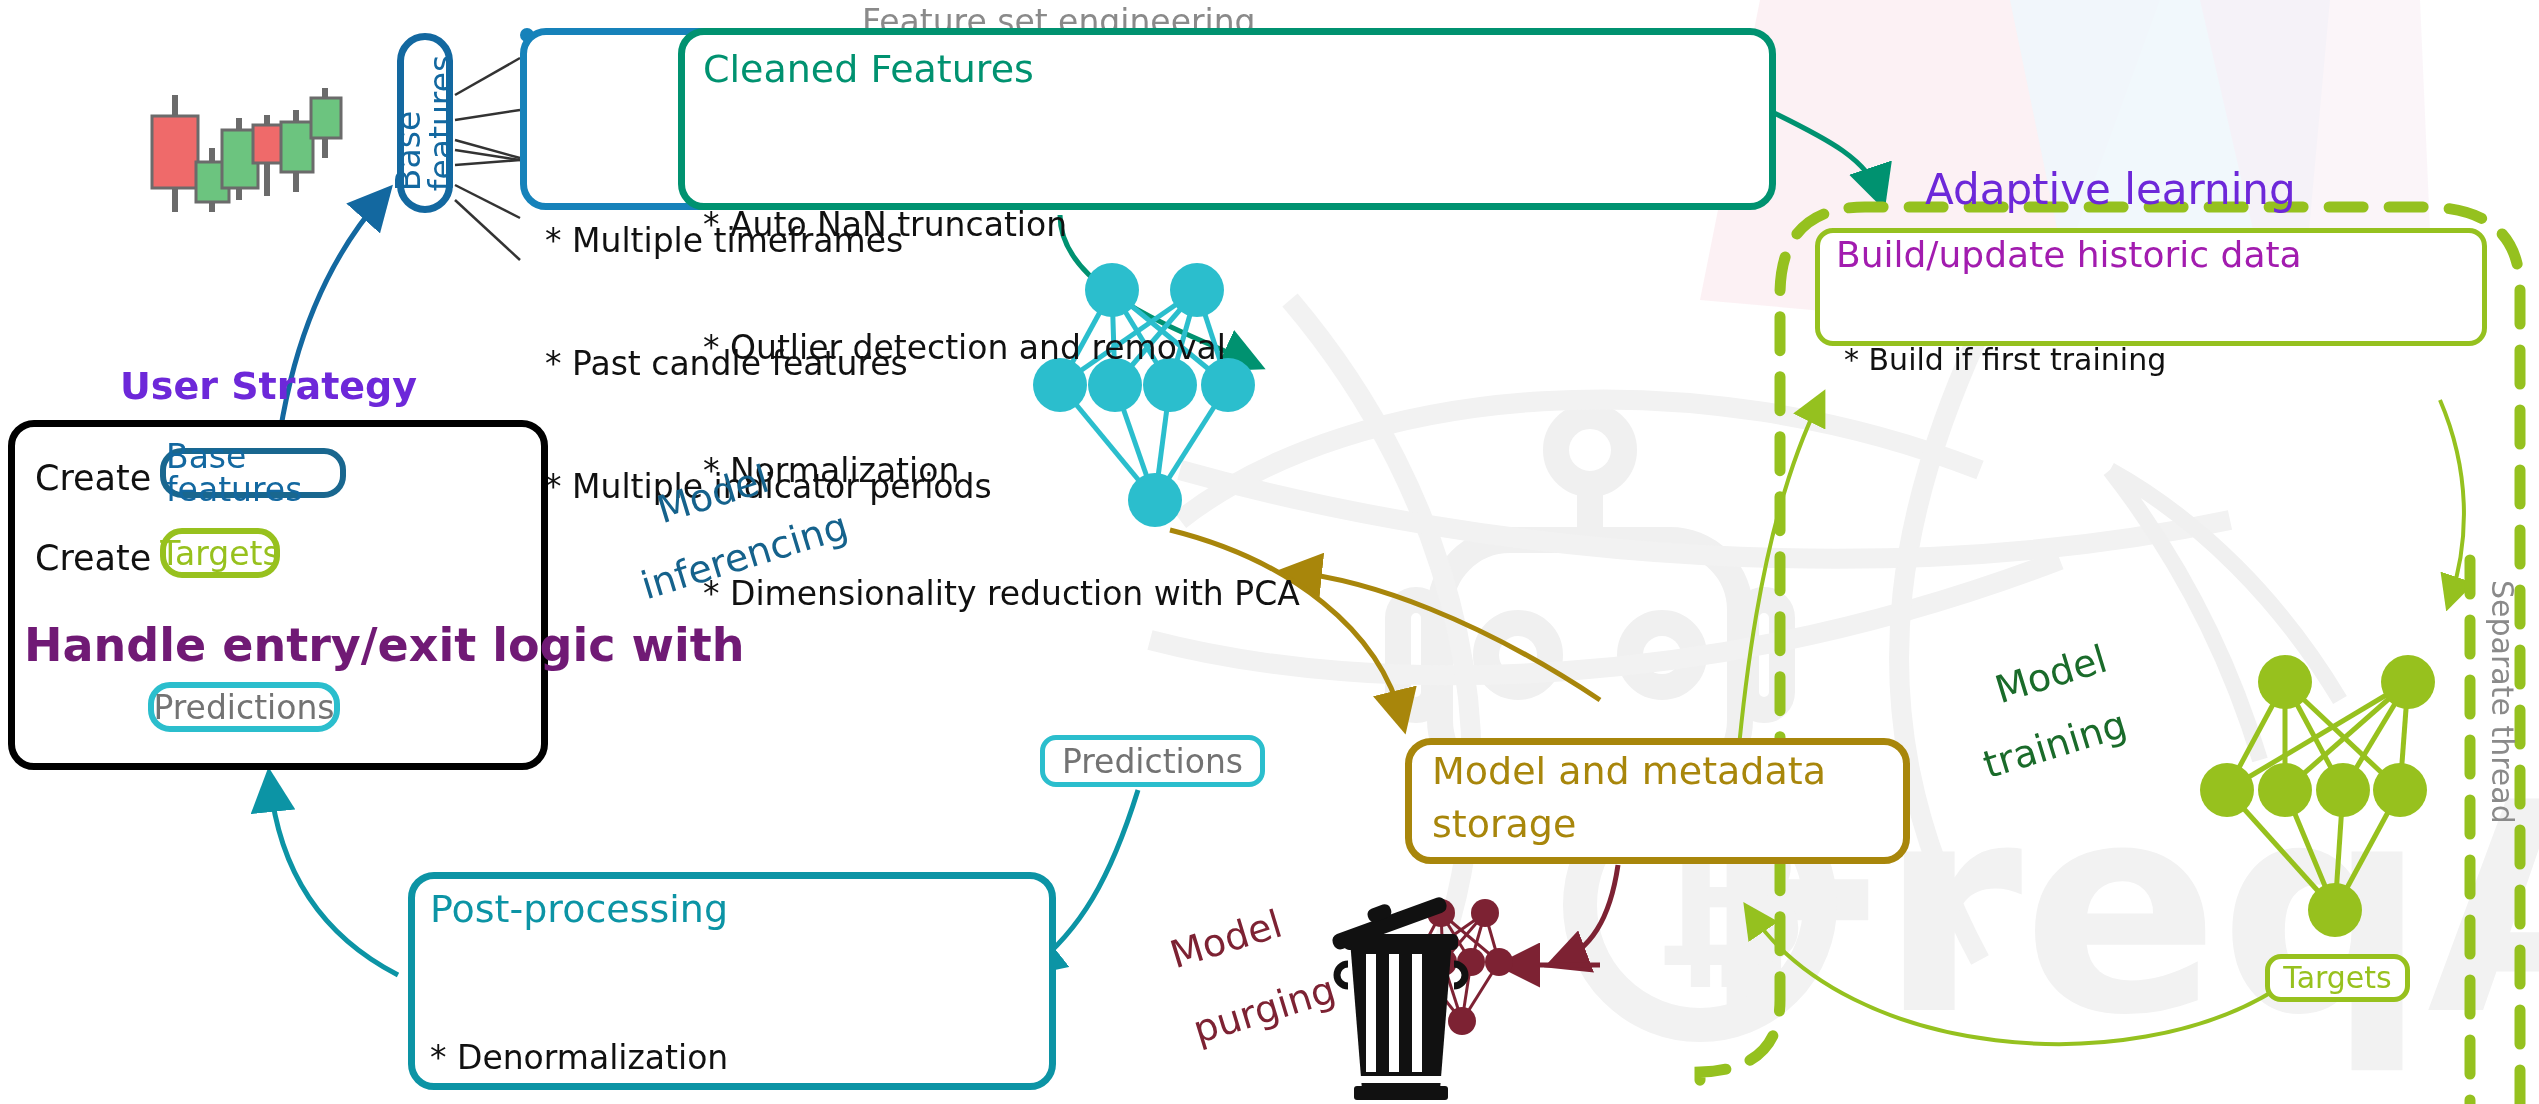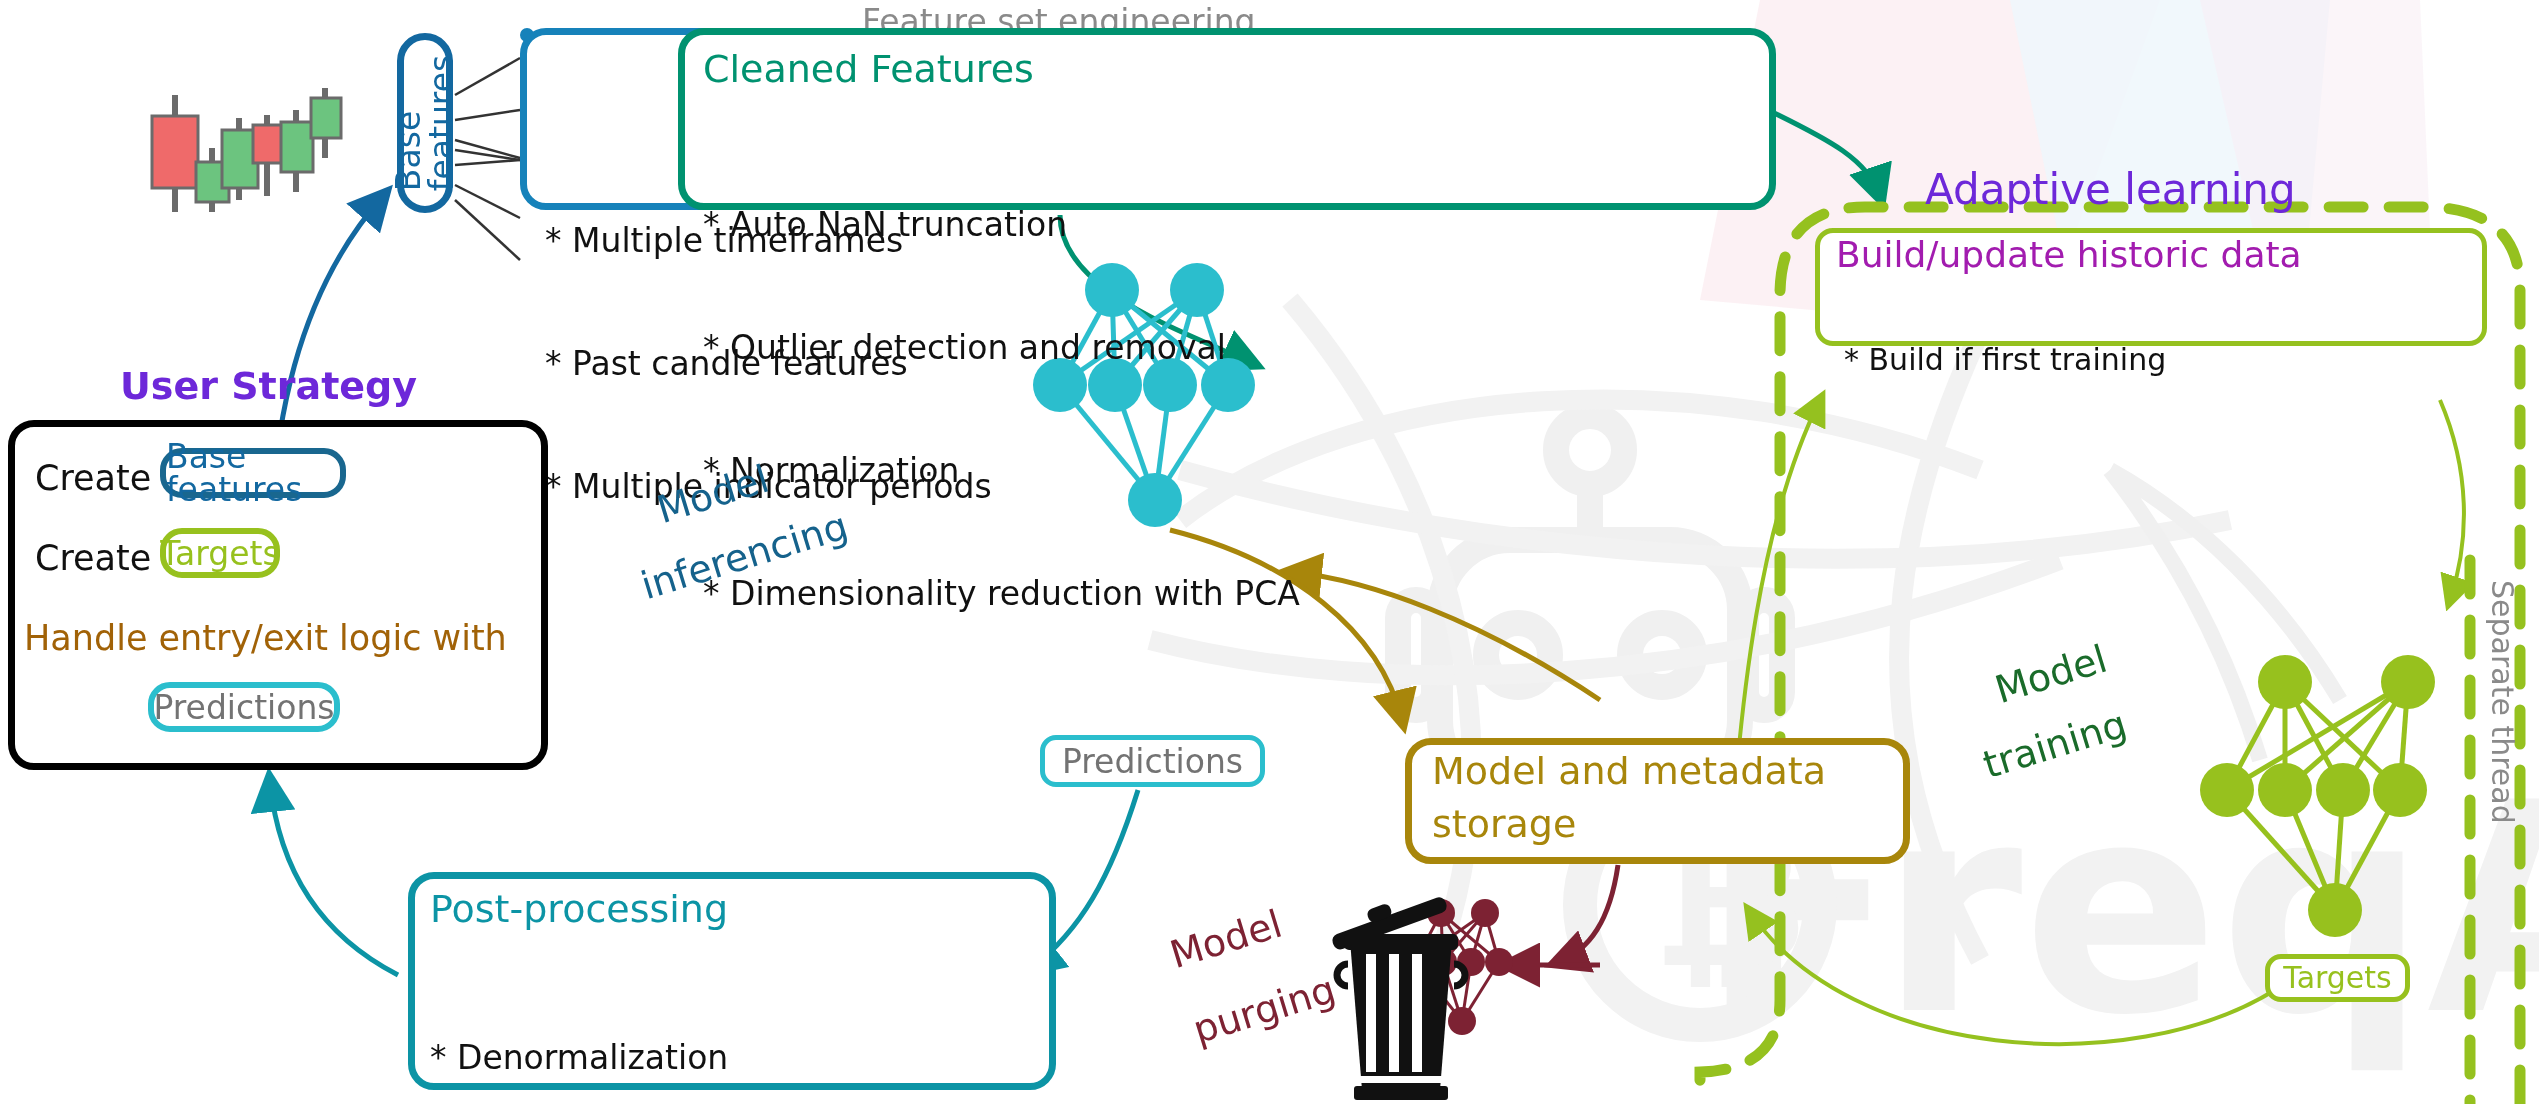--- a/index.html
+++ b/index.html
@@ -429,21 +429,21 @@
   <div class="txt" style="left:35px;top:458px;font-size:35px;color:#111;" data-name="user-strategy-line-0-prefix">Create </div>
   <div class="pill pill-basefeat-s" style="left:160px;top:448px;width:186px;height:50px;" data-name="chip-base-features">
     <span class="pill-txt c-blue" data-name="chip-base-features-label">Base features</span>
   </div>
 
   <div class="txt" style="left:35px;top:538px;font-size:35px;color:#111;" data-name="user-strategy-line-1-prefix">Create </div>
   <div class="pill pill-targets-s" style="left:160px;top:528px;width:120px;height:50px;" data-name="chip-targets">
     <span class="pill-txt c-lime" data-name="chip-targets-label">Targets</span>
   </div>
 
-  <div class="txt" style="left:24px;top:618px;font-size:35px;color:#a16207;" data-name="user-strategy-line-2-prefix">Handle entry/exit logic with</div>
+  <div class="txt" style="left:24px;top:618px;font-size:46px;color:#701a75;font-weight:bold;" data-name="user-strategy-line-2-prefix">Handle entry/exit logic with</div>
   <div class="pill pill-pred-s" style="left:148px;top:682px;width:192px;height:50px;" data-name="chip-predictions">
     <span class="pill-txt c-cyan" data-name="chip-predictions-label">Predictions</span>
   </div>
 
   <div class="txt lbl-darkblue slant" style="left:652px;top:490px;" data-name="model-inferencing-label-line1">Model</div>
   <div class="txt lbl-darkblue slant" style="left:636px;top:566px;" data-name="model-inferencing-label-line2">inferencing</div>
 
   <div class="pill pill-pred" style="left:1040px;top:735px;width:225px;height:52px;" data-name="predictions-chip">
     <span class="pill-txt c-cyan" data-name="predictions-chip-label">Predictions</span>
   </div>

